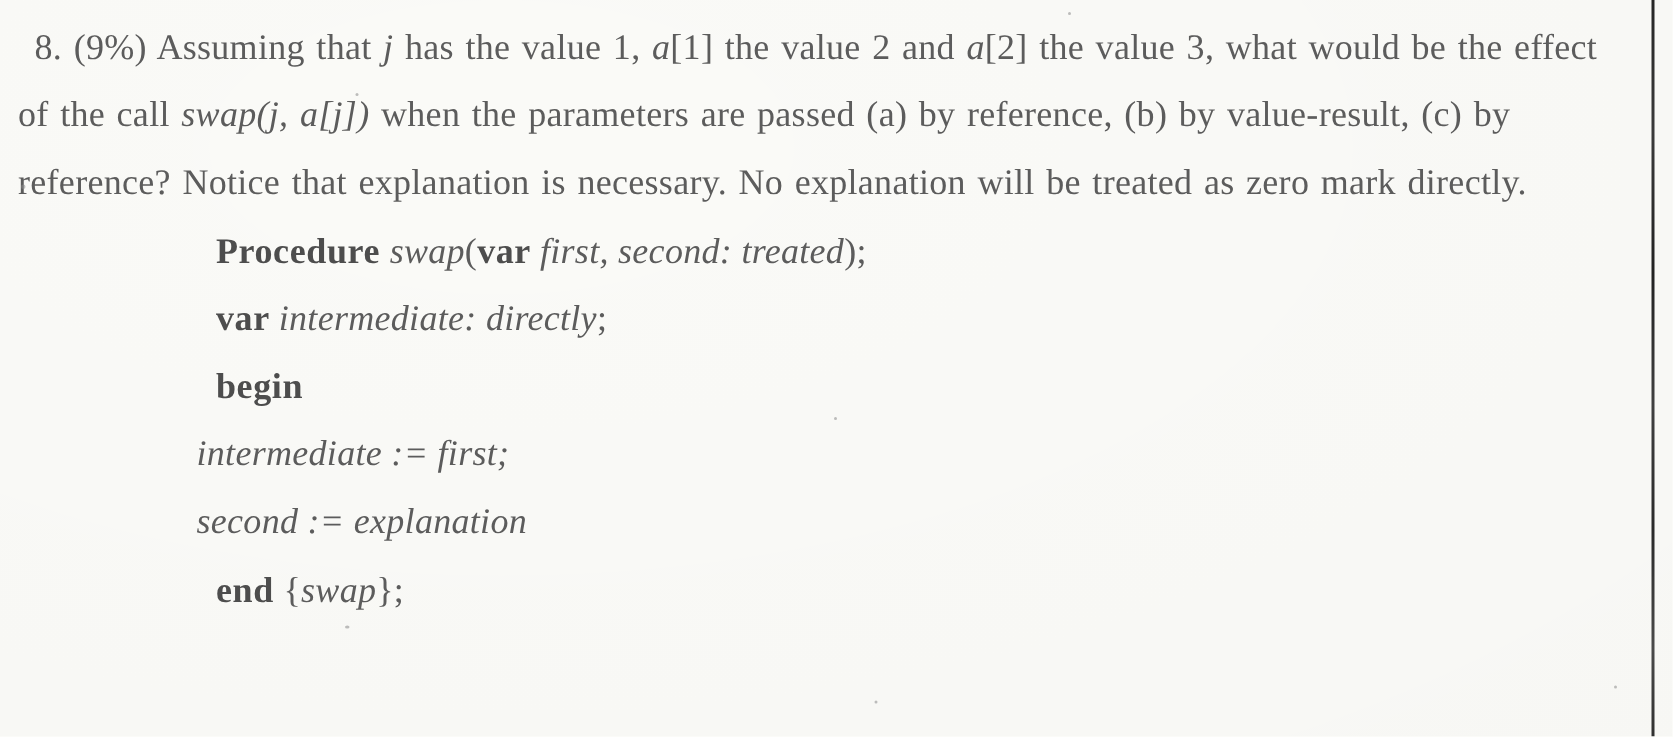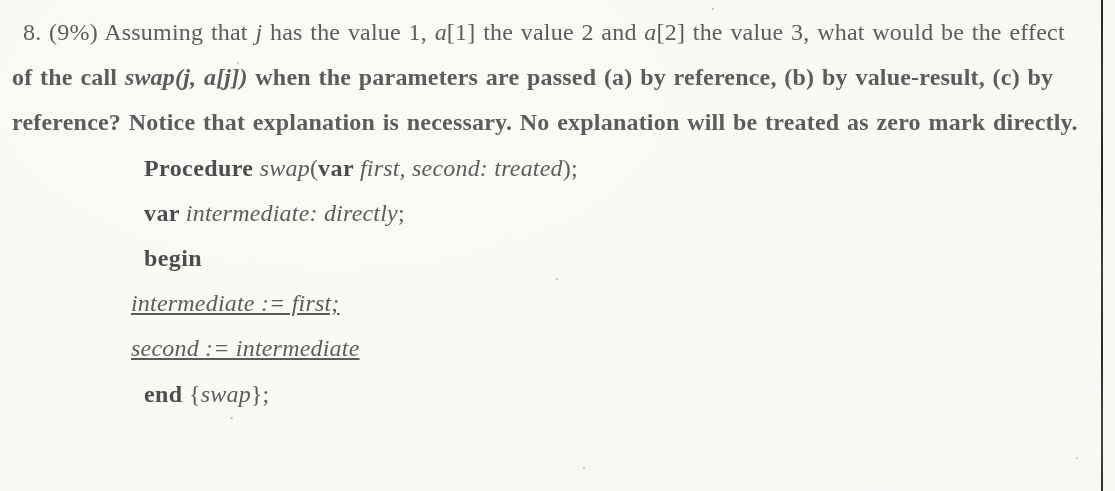--- a/index.html
+++ b/index.html
@@ -36,23 +36,23 @@
   }
   .line {
     height: 45.2px;
     line-height: 45.2px;
     white-space: nowrap;
     font-size: 24px;
     color: var(--text-color);
     letter-spacing: 0.2px;
   }
   .para-first { padding-left: 11px; word-spacing: 1.5px; }
-  .para-cont  { word-spacing: 1.5px; font-weight: bold; }
+  .para-cont  { word-spacing: 1.5px; }
   .code-outer { padding-left: 132px; }
-  .code-inner { padding-left: 119px; text-decoration: underline; }
+  .code-inner { padding-left: 119px; }
   .seg-normal { font-style: normal; }
   .seg-italic { font-style: italic; }
   .seg-bold   { font-weight: bold; color: var(--bold-color); letter-spacing: 0.4px; }
   .scan-edge {
     position: absolute;
     top: 0;
     left: 1101px;
     width: 2px;
     height: 491px;
     background: linear-gradient(
@@ -73,21 +73,21 @@
 
 <div class="scan-page">
   <div class="lines">
       <div class="line para-first"><span class="seg-normal">8. (9%) Assuming that </span><span class="seg-italic">j</span><span class="seg-normal"> has the value 1, </span><span class="seg-italic">a</span><span class="seg-normal">[1] the value 2 and </span><span class="seg-italic">a</span><span class="seg-normal">[2] the value 3, what would be the effect</span></div>
       <div class="line para-cont"><span class="seg-normal">of the call </span><span class="seg-italic">swap(j, a[j])</span><span class="seg-normal"> when the parameters are passed (a) by reference, (b) by value-result, (c) by</span></div>
       <div class="line para-cont"><span class="seg-normal">reference? Notice that explanation is necessary. No explanation will be treated as zero mark directly.</span></div>
       <div class="line code-outer"><span class="seg-bold">Procedure </span><span class="seg-italic">swap</span><span class="seg-normal">(</span><span class="seg-bold">var </span><span class="seg-italic">first, second: treated</span><span class="seg-normal">);</span></div>
       <div class="line code-outer"><span class="seg-bold">var </span><span class="seg-italic">intermediate: directly</span><span class="seg-normal">;</span></div>
       <div class="line code-outer"><span class="seg-bold">begin</span></div>
       <div class="line code-inner"><span class="seg-italic">intermediate := first;</span></div>
-      <div class="line code-inner"><span class="seg-italic">second := intermediate</span></div>
+      <div class="line code-inner"><span class="seg-italic">second := explanation</span></div>
       <div class="line code-outer"><span class="seg-bold">end </span><span class="seg-normal">{</span><span class="seg-italic">swap</span><span class="seg-normal">};</span></div>
     </div>
 
   <div class="scan-edge"></div>
 
   <div class="scan-speck" style="left:14px;  top:123px; width:3px; height:3px;"></div>
   <div class="scan-speck" style="left:237px; top:62px;  width:2px; height:2px;"></div>
   <div class="scan-speck" style="left:712px; top:8px;   width:2px; height:2px;"></div>
   <div class="scan-speck" style="left:556px; top:278px; width:2px; height:2px;"></div>
   <div class="scan-speck" style="left:230px; top:417px; width:3px; height:2px;"></div>

